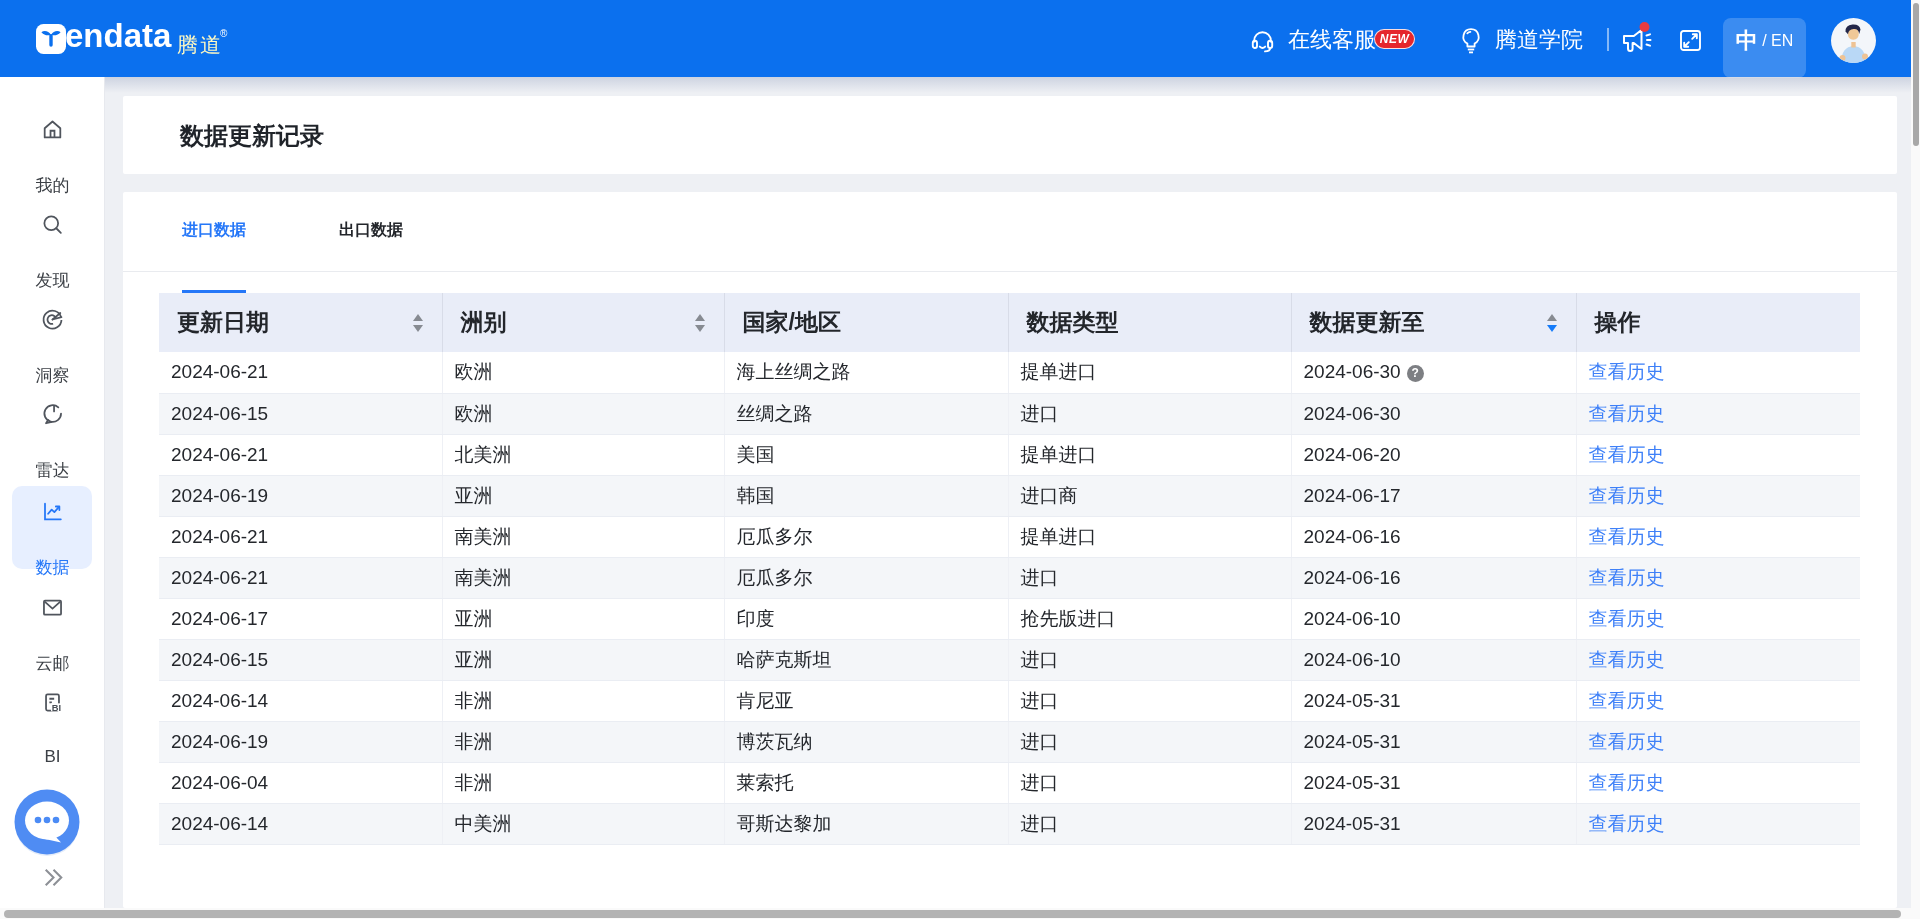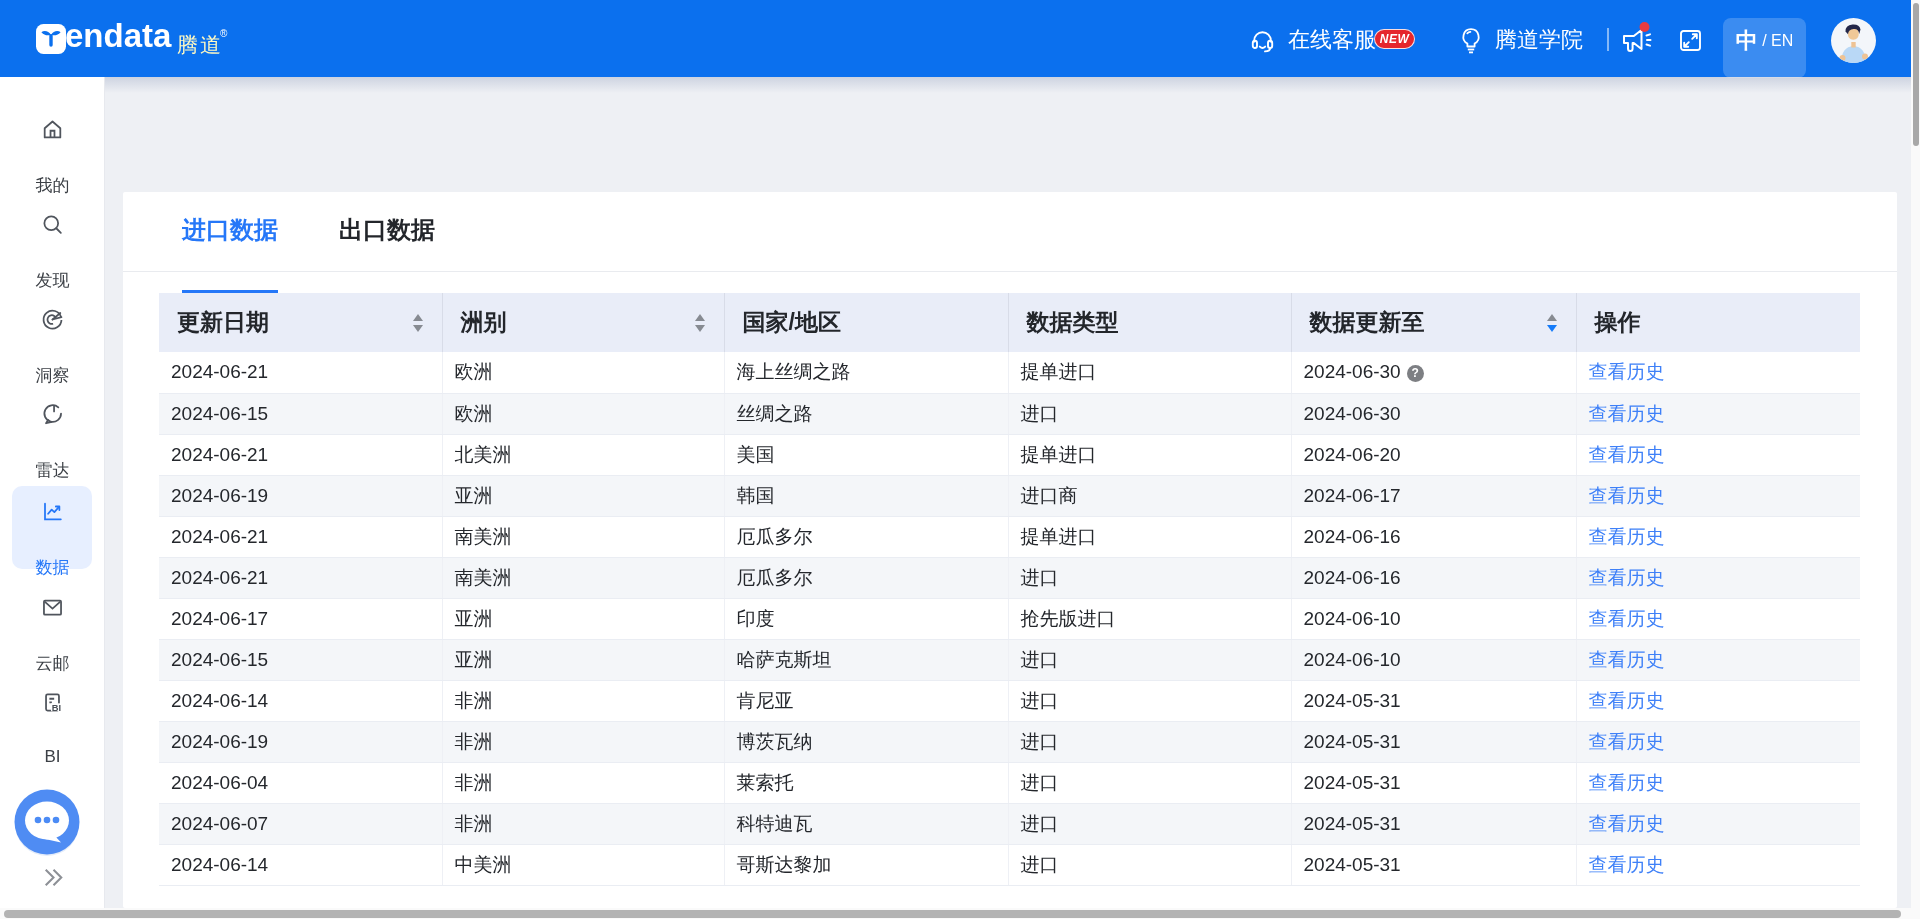--- a/index.html
+++ b/index.html
@@ -8,21 +8,21 @@
   body { font-family:"Liberation Sans", sans-serif; position:relative; background:#eef0f4; }
   .topbar { position:absolute; left:0; top:0; width:1911px; height:77px; background:#0b70ee; z-index:30; }
   .sidebar { position:absolute; left:0; top:77px; width:105px; height:842px; background:#fff; border-right:1px solid #e7e9ee; z-index:20; }
   .main { position:absolute; left:105px; top:77px; width:1806px; height:842px; background:#eef0f4; overflow:hidden; }
   .main .topshadow { position:absolute; left:0; top:0; width:100%; height:16px;
      background:linear-gradient(to bottom, rgba(45,70,130,0.17), rgba(45,70,130,0.0)); }
   .card1 { position:absolute; left:18px; top:19px; width:1774px; height:78px; background:#fff; border-radius:2px; }
   .card1 .title { position:absolute; left:57px; top:24px; font-size:24px; font-weight:bold; color:#1f2329; }
   .card2 { position:absolute; left:18px; top:115px; width:1774px; height:716px; background:#fff; border-radius:2px; }
   .tabs { position:absolute; left:0; top:0; width:100%; height:80px; border-bottom:1px solid #e9ebef; }
-  .tab { position:absolute; top:0; height:104px; font-size:24px; font-weight:bold; color:#23262b; line-height:76px; }
+  .tab { position:absolute; top:0; height:104px; font-size:16px; font-weight:bold; color:#23262b; line-height:76px; }
   .tab.active { color:#2577f8; }
   .tab.active::after { content:""; position:absolute; left:0; bottom:0; width:100%; height:6px; background:#2577f8; }
   .tab1 { left:59px; }
   .tab2 { left:216px; }
 
   table.dt { position:absolute; left:36px; top:101px; border-collapse:collapse; table-layout:fixed; }
   table.dt th, table.dt td { text-align:left; vertical-align:middle; white-space:nowrap; overflow:hidden; }
   table.dt th { height:59px; background:#e9edf8; font-size:23px; font-weight:bold; color:#23262b;
      padding:0 0 0 18px; border-right:1px solid #d8dce8; position:relative; }
   table.dt th:last-child { border-right:none; }
@@ -62,20 +62,23 @@
   .tb-div { position:absolute; left:1607px; top:28px; width:2px; height:23px; background:rgba(255,255,255,0.5); }
   .langbtn { position:absolute; left:1723px; top:18px; width:83px; height:60px; background:rgba(255,255,255,0.2);
      border-radius:8px; color:#fff; text-align:center; line-height:44px; }
   .langbtn .zh { font-size:22px; font-weight:bold; vertical-align:middle; }
   .langbtn .en { font-size:16px; vertical-align:middle; }
   .logo { position:absolute; left:36px; top:23px; height:32px; }
 </style>
 </head>
 <body>
   <div class="main">
+    <div class="card1">
+      <div class="title">数据更新记录</div>
+    </div>
     <div class="card2">
       <div class="tabs">
         <div class="tab tab1 active">进口数据</div>
         <div class="tab tab2">出口数据</div>
       </div>
       <table class="dt">
         <colgroup>
           <col style="width:283px">
           <col style="width:282px">
           <col style="width:284px">
@@ -185,28 +188,20 @@
           </tr>
         <tr>
             <td>2024-06-04</td>
             <td>非洲</td>
             <td>莱索托</td>
             <td>进口</td>
             <td>2024-05-31</td>
             <td><a>查看历史</a></td>
           </tr>
         <tr>
-            <td>2024-06-07</td>
-            <td>非洲</td>
-            <td>科特迪瓦</td>
-            <td>进口</td>
-            <td>2024-05-31</td>
-            <td><a>查看历史</a></td>
-          </tr>
-        <tr>
             <td>2024-06-14</td>
             <td>中美洲</td>
             <td>哥斯达黎加</td>
             <td>进口</td>
             <td>2024-05-31</td>
             <td><a>查看历史</a></td>
           </tr>
         </tbody>
       </table>
     </div>

